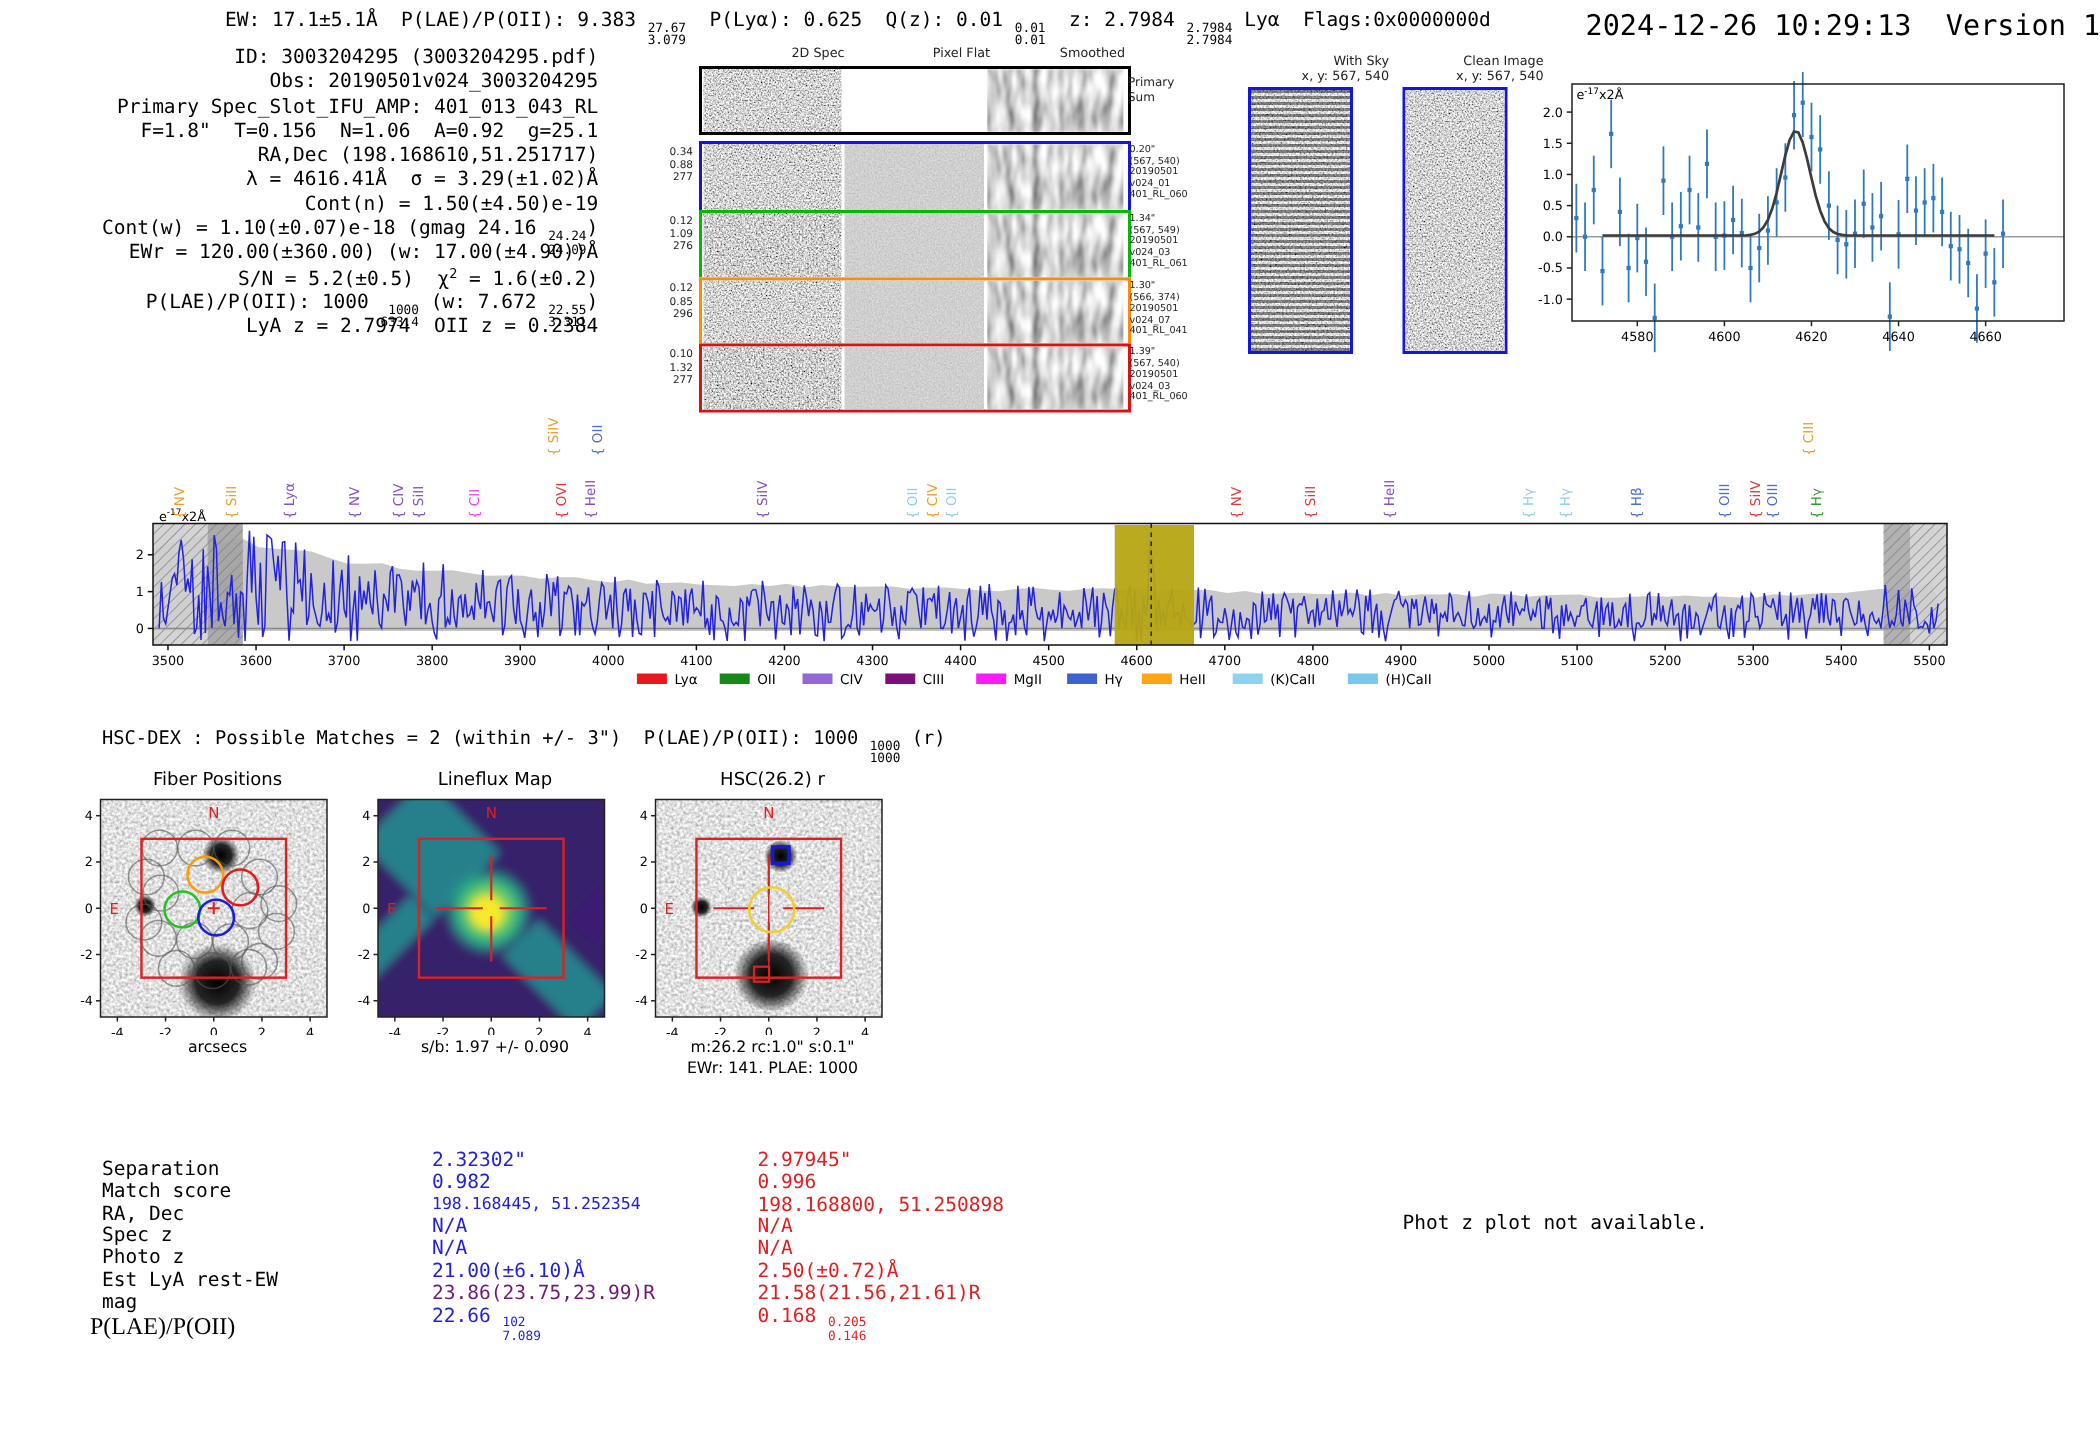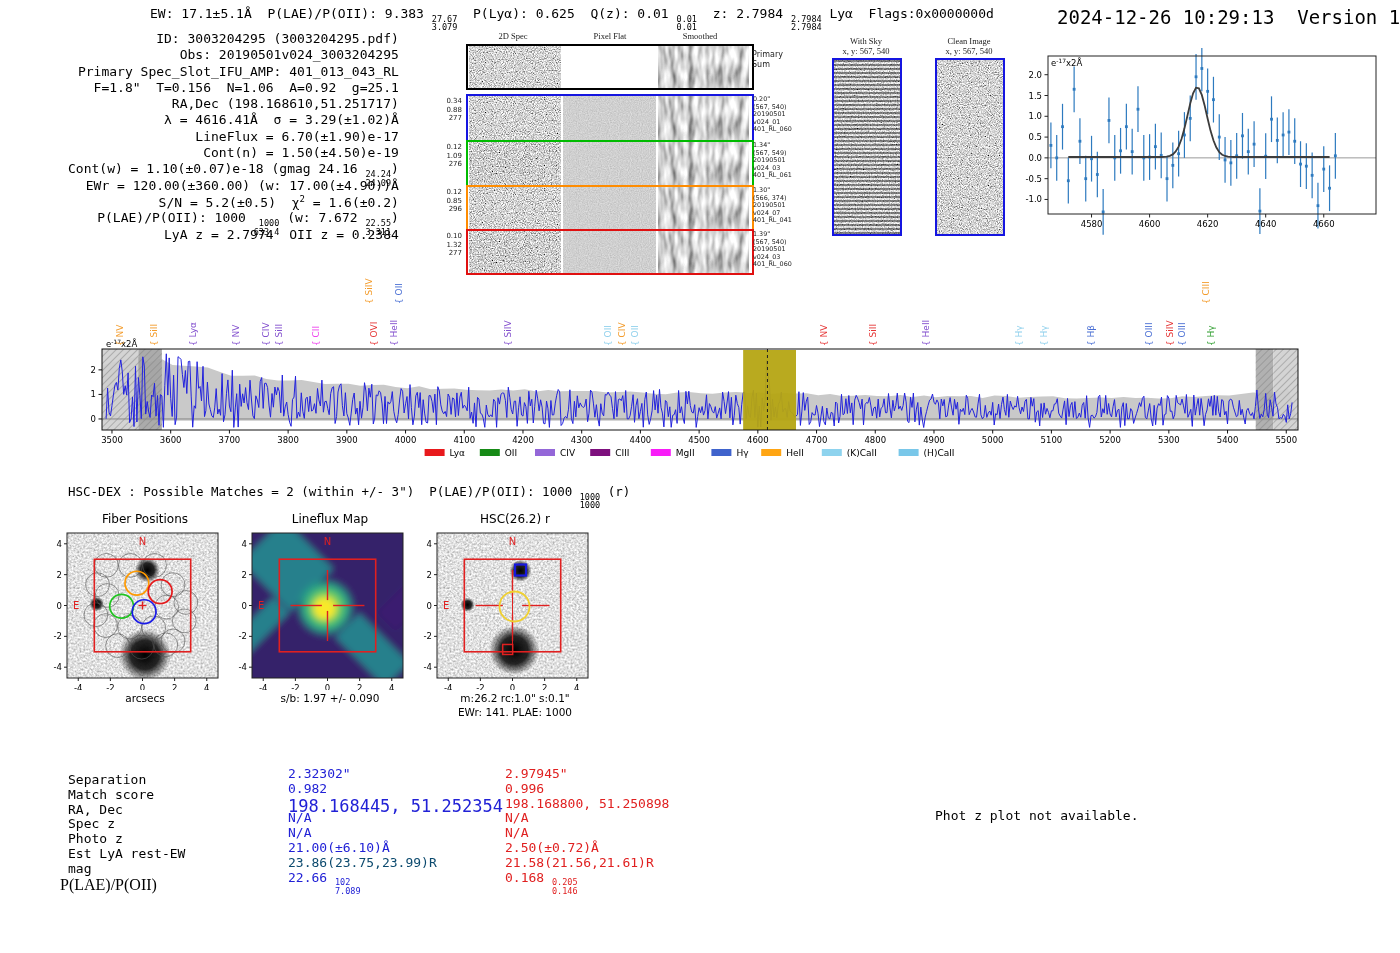--- a/index.html
+++ b/index.html
@@ -4,21 +4,21 @@
 <style>
   html,body{margin:0;padding:0;}
   body{width:1400px;height:953px;background:#fff;position:relative;overflow:hidden;
        font-family:"DejaVu Sans",sans-serif;color:#000;}
   .abs{position:absolute;}
   .mono{font-family:"DejaVu Sans Mono",monospace;}
   .line{white-space:pre;}
   .frac{display:inline-flex;flex-direction:column;vertical-align:-0.45em;line-height:1.02;font-size:8.5px;}
   .frac span{display:block;}
   sup.exp{font-size:9px;}
-  .ctitle{font-size:8.5px;color:#222;text-align:center;font-family:Liberation Serif, serif;}
+  .ctitle{font-size:8.5px;color:#222;text-align:right;}
   .panel-title{font-size:12px;text-align:center;}
   .caption{font-size:10.5px;text-align:center;}
   .noisewrap{position:absolute;overflow:hidden;}
   .noisefill{position:absolute;inset:0;background:#888;}
   .nzA{filter:url(#nzfineA);} .nzB{filter:url(#nzfineB);}
   .nzFlat{filter:url(#nzflat);} .nzSm{filter:url(#nzsmooth);}
   .stripes{position:absolute;inset:0;
     background:repeating-linear-gradient(180deg,rgba(0,0,0,0.40) 0 2px,rgba(255,255,255,0.30) 2px 4px);}
   .row-nums{position:absolute;width:24px;text-align:right;font-size:7px;line-height:8.5px;color:#222;}
   .row-ann{position:absolute;font-size:6.4px;line-height:7.6px;color:#222;white-space:pre;}
@@ -70,21 +70,20 @@
 <div class="abs mono line" id="header-left" style="left:150px;top:6px;font-size:13px;">EW: 17.1±5.1Å  P(LAE)/P(OII): 9.383 <span class="frac"><span>27.67</span><span>3.079</span></span>  P(Lyα): 0.625  Q(z): 0.01 <span class="frac"><span>0.01</span><span>0.01</span></span>  z: 2.7984 <span class="frac"><span>2.7984</span><span>2.7984</span></span> Lyα  Flags:0x0000000d</div>
 <div class="abs mono line" style="left:1057px;top:6px;font-size:19px;">2024-12-26 10:29:13  Version 1.22.3</div>
 
 <div class="abs" id="info-block" style="left:68px;top:31px;font-size:13px;text-align:right;">
     <div class="mono line" style="height: 16.3px;">ID: 3003204295 (3003204295.pdf)</div>
     <div class="mono line" style="height: 16.3px;">Obs: 20190501v024_3003204295</div>
     <div class="mono line" style="height: 16.3px;">Primary Spec_Slot_IFU_AMP: 401_013_043_RL</div>
     <div class="mono line" style="height: 16.3px;">F=1.8"  T=0.156  N=1.06  A=0.92  g=25.1</div>
     <div class="mono line" style="height: 16.3px;">RA,Dec (198.168610,51.251717)</div>
     <div class="mono line" style="height: 16.3px;">λ = 4616.41Å  σ = 3.29(±1.02)Å</div>
-    <div class="mono line" style="height: 16.3px;">LineFlux = 6.70(±1.90)e-17</div>
     <div class="mono line" style="height: 16.3px;">Cont(n) = 1.50(±4.50)e-19</div>
     <div class="mono line" style="height: 16.3px;">Cont(w) = 1.10(±0.07)e-18 (gmag 24.16 <span class="frac"><span>24.24</span><span>24.09</span></span>)</div>
     <div class="mono line" style="height: 16.3px;">EWr = 120.00(±360.00) (w: 17.00(±4.90))Å</div>
     <div class="mono line" style="height: 16.3px;">S/N = 5.2(±0.5)  χ<sup class="exp">2</sup> = 1.6(±0.2)</div>
     <div class="mono line" style="height: 16.3px;">P(LAE)/P(OII): 1000 <span class="frac"><span>1000</span><span>633.4</span></span> (w: 7.672 <span class="frac"><span>22.55</span><span>3.311</span></span>)</div>
     <div class="mono line" style="height: 16.3px;">LyA z = 2.7974  OII z = 0.2384</div>
   </div>
 
 <div class="abs" id="spec2d" style="left:0;top:0;">
     <div class="abs ctitle" style="left: 463px; top: 31px; width: 100px;">2D Spec</div>
@@ -606,25 +605,25 @@
     <div class="abs mono line" style="left: 68px; top: 772px; font-size: 13px;">Separation</div>
     <div class="abs mono line" style="left: 68px; top: 786.8px; font-size: 13px;">Match score</div>
     <div class="abs mono line" style="left: 68px; top: 801.6px; font-size: 13px;">RA, Dec</div>
     <div class="abs mono line" style="left: 68px; top: 816.4px; font-size: 13px;">Spec z</div>
     <div class="abs mono line" style="left: 68px; top: 831.2px; font-size: 13px;">Photo z</div>
     <div class="abs mono line" style="left: 68px; top: 846px; font-size: 13px;">Est LyA rest-EW</div>
     <div class="abs mono line" style="left: 68px; top: 860.8px; font-size: 13px;">mag</div>
     <div class="abs mono line" style="left: 60px; top: 875.6px; font-size: 16px; font-family: Liberation Serif, serif;">P(LAE)/P(OII)</div>
     <div class="abs mono line" style="left: 288px; top: 766px; font-size: 13px; color: rgb(33, 33, 214);">2.32302"</div>
     <div class="abs mono line" style="left: 288px; top: 780.8px; font-size: 13px; color: rgb(33, 33, 214);">0.982</div>
-    <div class="abs mono line" style="left: 288px; top: 795.6px; font-size: 17px; color: rgb(33, 33, 214);">198.168445, 51.252354</div>
+    <div class="abs mono line" style="left: 288px; top: 795.6px; font-size: 11px; color: rgb(33, 33, 214);">198.168445, 51.252354</div>
     <div class="abs mono line" style="left: 288px; top: 810.4px; font-size: 13px; color: rgb(33, 33, 214);">N/A</div>
     <div class="abs mono line" style="left: 288px; top: 825.2px; font-size: 13px; color: rgb(33, 33, 214);">N/A</div>
     <div class="abs mono line" style="left: 288px; top: 840px; font-size: 13px; color: rgb(33, 33, 214);">21.00(±6.10)Å</div>
-    <div class="abs mono line" style="left: 288px; top: 854.8px; font-size: 13px; color: #0c4a6e;">23.86(23.75,23.99)R</div>
+    <div class="abs mono line" style="left: 288px; top: 854.8px; font-size: 13px; color: #701a75;">23.86(23.75,23.99)R</div>
     <div class="abs mono line" style="left: 288px; top: 869.6px; font-size: 13px; color: rgb(33, 33, 214);">22.66 <span class="frac"><span>102</span><span>7.089</span></span></div>
     <div class="abs mono line" style="left: 505px; top: 766px; font-size: 13px; color: rgb(224, 32, 32);">2.97945"</div>
     <div class="abs mono line" style="left: 505px; top: 780.8px; font-size: 13px; color: rgb(224, 32, 32);">0.996</div>
     <div class="abs mono line" style="left: 505px; top: 795.6px; font-size: 13px; color: rgb(224, 32, 32);">198.168800, 51.250898</div>
     <div class="abs mono line" style="left: 505px; top: 810.4px; font-size: 13px; color: rgb(224, 32, 32);">N/A</div>
     <div class="abs mono line" style="left: 505px; top: 825.2px; font-size: 13px; color: rgb(224, 32, 32);">N/A</div>
     <div class="abs mono line" style="left: 505px; top: 840px; font-size: 13px; color: rgb(224, 32, 32);">2.50(±0.72)Å</div>
     <div class="abs mono line" style="left: 505px; top: 854.8px; font-size: 13px; color: rgb(224, 32, 32);">21.58(21.56,21.61)R</div>
     <div class="abs mono line" style="left: 505px; top: 869.6px; font-size: 13px; color: rgb(224, 32, 32);">0.168 <span class="frac"><span>0.205</span><span>0.146</span></span></div>
   </div>

